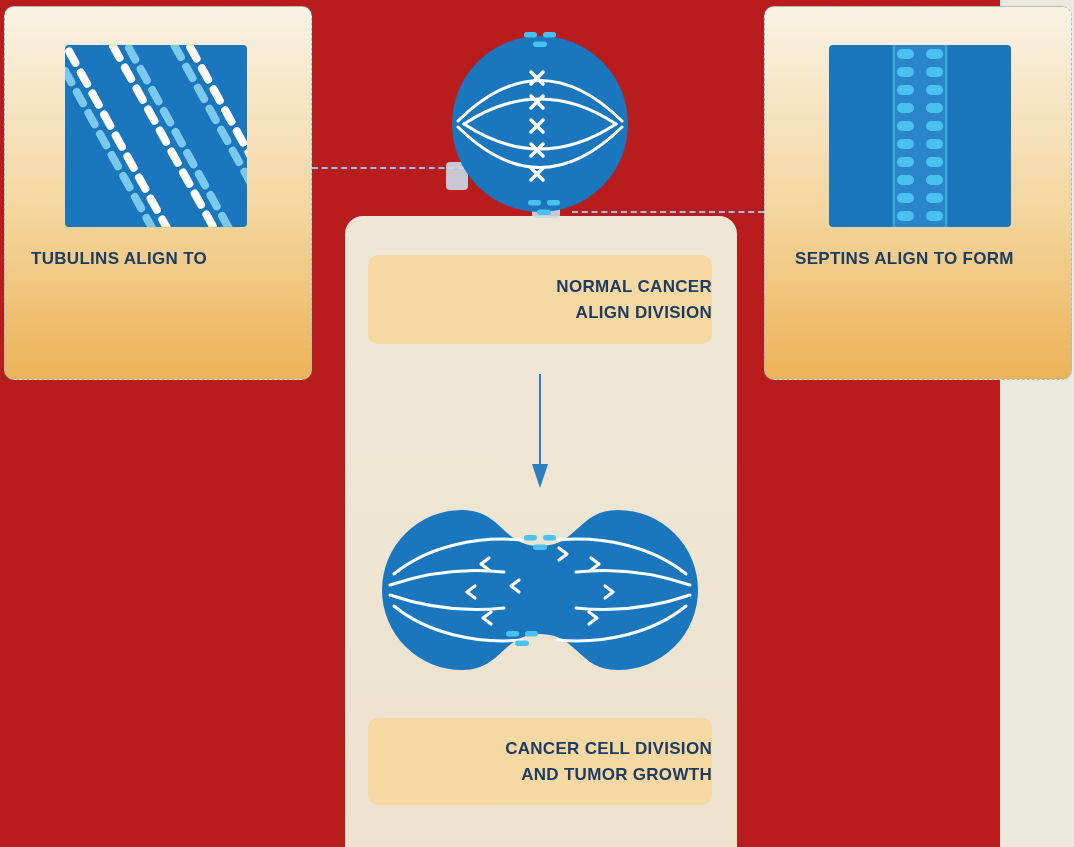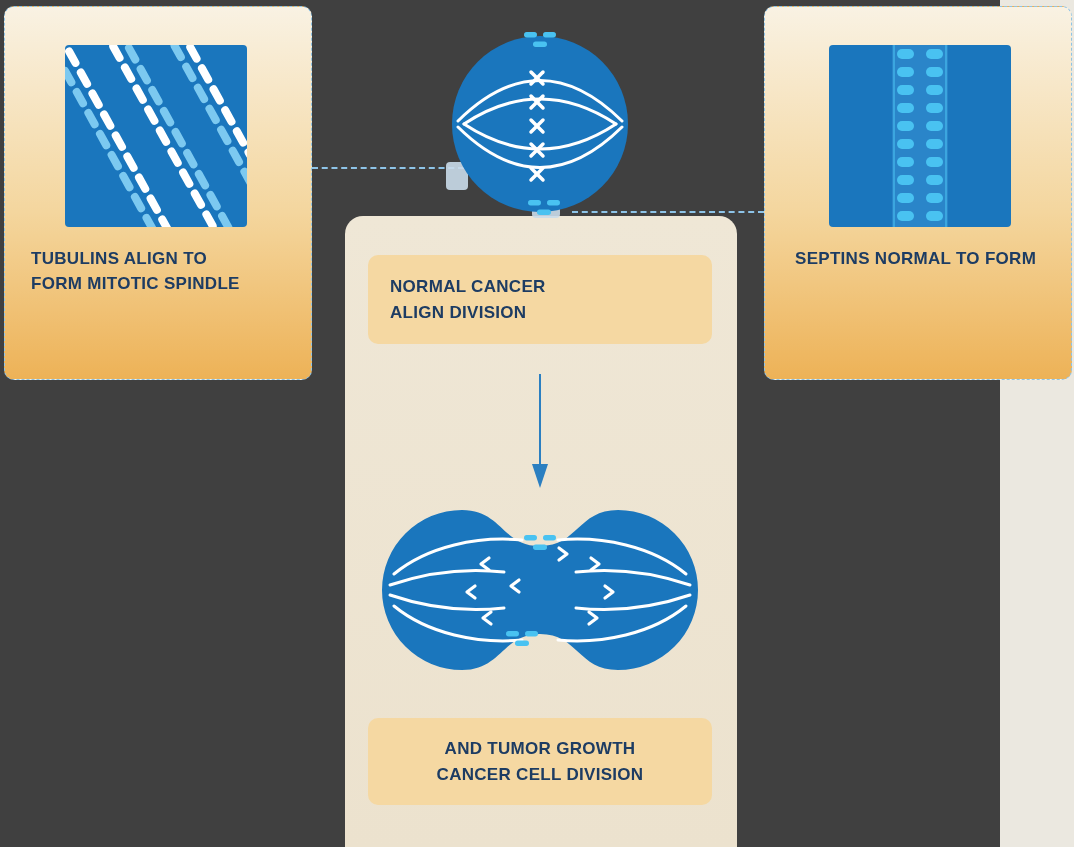--- a/index.html
+++ b/index.html
@@ -2,21 +2,21 @@
 <html><head>
 <meta charset="utf-8">
 <style>
   html,body{margin:0;padding:0;}
   body{
     width:1074px;height:847px;
     background:#ebe8e0;
     font-family:"Liberation Sans", sans-serif;
     overflow:hidden;
   }
-  .stage{position:relative;width:1000px;height:847px;background:#404040;}
+  .stage{position:relative;width:1000px;height:847px;background:#b91c1c;}
 
   
   .side-box{
     position:absolute;top:6px;width:306px;height:372px;
     border:1.5px dashed #8ec4e8;border-radius:10px;
     background:linear-gradient(180deg,#f9f2e3 0%,#f4d69e 55%,#edb257 100%);
   }
   .side-box.left{left:4px;}
   .side-box.right{left:764px;}
   .tile{position:absolute;display:block;}
@@ -50,21 +50,21 @@
 
   
   .label-box{
     position:absolute;left:368px;width:344px;
     background:#f5d8a2;border-radius:10px;
     color:#1d3c63;font-size:17px;font-weight:700;
     letter-spacing:.3px;line-height:1.5;
     display:flex;flex-direction:column;justify-content:center;
     box-sizing:border-box;
   }
-  .label-box span{display:block;}
+  .label-box span{display:block;text-align:right;}
   .label-box.normal{top:255px;height:89px;padding-left:22px;text-align:left;}
   .label-box.tumor{top:718px;height:87px;text-align:center;}
 </style>
 </head>
 <body>
 
 <div class="stage">
 
   <div class="connector left-conn"></div>
   <div class="connector right-conn"></div>
@@ -85,21 +85,20 @@
           <line x1="-90" y1="31" x2="270" y2="31" stroke="#7cc9f0" stroke-width="8" stroke-dasharray="13 11" stroke-dashoffset="9"></line>
           <line x1="-90" y1="72" x2="270" y2="72" stroke="#7cc9f0" stroke-width="8" stroke-dasharray="13 11" stroke-dashoffset="5"></line>
           <line x1="-90" y1="85" x2="270" y2="85" stroke="#ffffff" stroke-width="8" stroke-dasharray="13 11" stroke-dashoffset="14"></line>
           <line x1="-90" y1="126" x2="270" y2="126" stroke="#ffffff" stroke-width="8" stroke-dasharray="13 11" stroke-dashoffset="7"></line>
           <line x1="-90" y1="139" x2="270" y2="139" stroke="#7cc9f0" stroke-width="8" stroke-dasharray="13 11" stroke-dashoffset="16"></line>
         </g>
       </g>
     </svg>
     <div class="side-label">
       <span>TUBULINS ALIGN TO</span>
-      <span>FORM MITOTIC SPINDLE</span>
     </div>
   </div>
 
   <div class="side-box right">
     <svg class="tile" viewBox="0 0 182 182" width="182" height="182">
       <rect width="182" height="182" rx="4" fill="#1a76bd"></rect>
       <rect x="63" y="0" width="56" height="182" fill="#2a85c9"></rect>
       <line x1="65" y1="0" x2="65" y2="182" stroke="#49c2f1" stroke-width="2" opacity="0.55"></line>
       <line x1="117" y1="0" x2="117" y2="182" stroke="#49c2f1" stroke-width="2" opacity="0.55"></line>
       <g fill="#49c2f1">
@@ -119,21 +118,21 @@
           <rect x="97" y="112" width="17" height="10" rx="5"></rect>
         <rect x="68" y="130" width="17" height="10" rx="5"></rect>
           <rect x="97" y="130" width="17" height="10" rx="5"></rect>
         <rect x="68" y="148" width="17" height="10" rx="5"></rect>
           <rect x="97" y="148" width="17" height="10" rx="5"></rect>
         <rect x="68" y="166" width="17" height="10" rx="5"></rect>
           <rect x="97" y="166" width="17" height="10" rx="5"></rect>
       </g>
     </svg>
     <div class="side-label">
-      <span>SEPTINS NORMAL TO FORM</span>
+      <span>SEPTINS ALIGN TO FORM</span>
     </div>
   </div>
 
   <svg class="normal-cell" viewBox="0 0 200 200" width="200" height="200">
     <defs>
       <g id="clampA" fill="#49c2f1">
         <rect x="-16" y="-8" width="13" height="5.5" rx="2.7"></rect>
         <rect x="3" y="-8" width="13" height="5.5" rx="2.7"></rect>
         <rect x="-7" y="1.5" width="14" height="5.5" rx="2.7"></rect>
       </g>
@@ -200,17 +199,17 @@
       <path d="M -5 -6 L 3 0 L -5 6" transform="translate(24,-36)"></path>
       <path d="M -5 -6 L 3 0 L -5 6" transform="translate(56,-26)"></path>
       <path d="M -5 -6 L 3 0 L -5 6" transform="translate(70,2)"></path>
       <path d="M -5 -6 L 3 0 L -5 6" transform="translate(54,28)"></path>
     </g>
     <use href="#clampB" transform="translate(0,-47)"></use>
     <use href="#clampB" transform="translate(-18,49)"></use>
   </svg>
 
   <div class="label-box tumor">
+    <span>CANCER CELL DIVISION</span>
     <span>AND TUMOR GROWTH</span>
-    <span>CANCER CELL DIVISION</span>
   </div>
 
 </div>
 
 </body></html>

